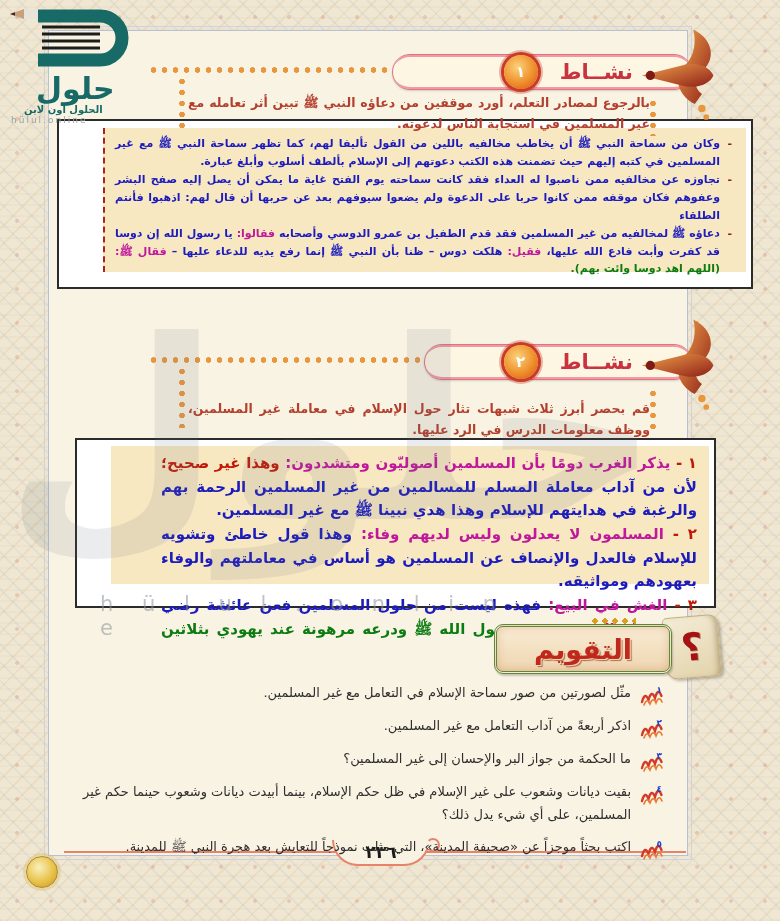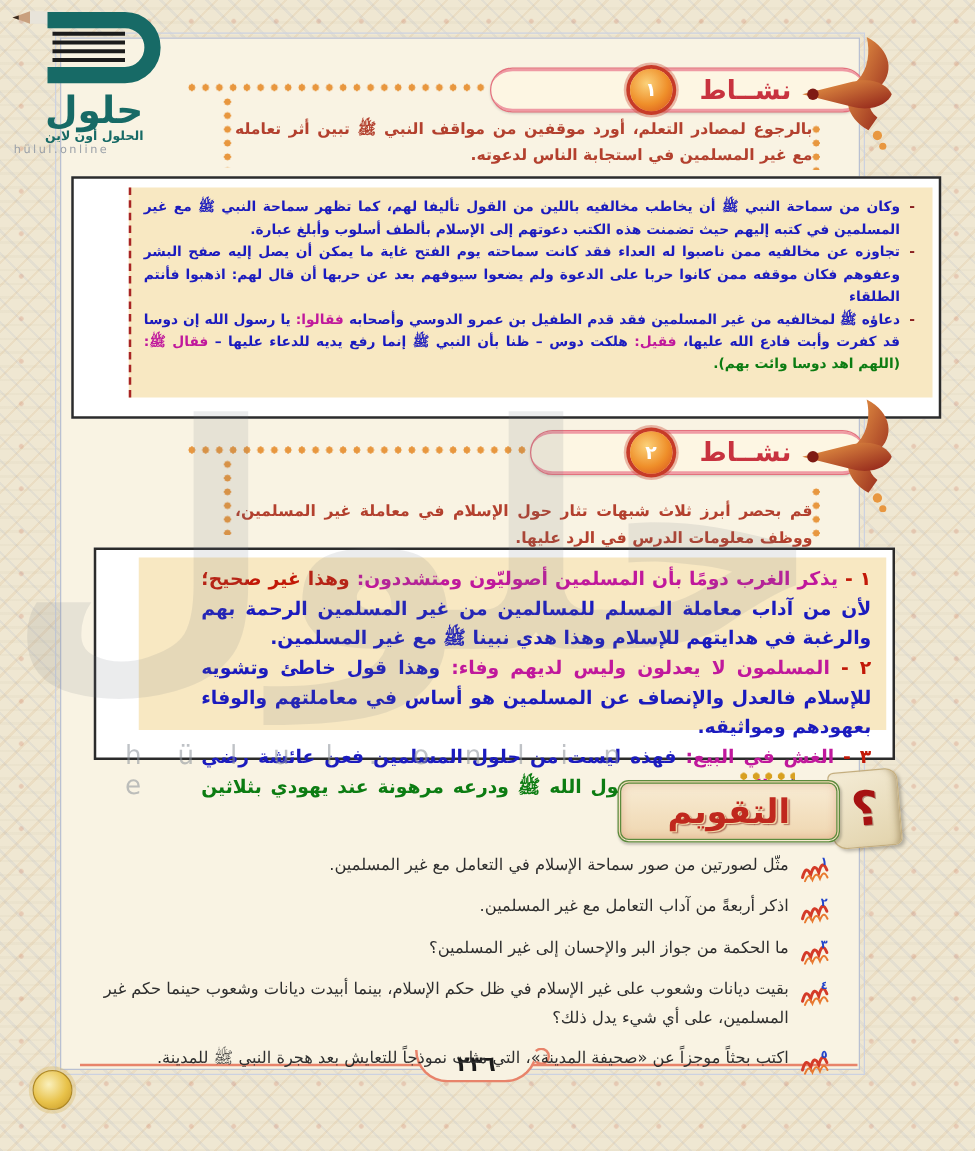--- a/index.html
+++ b/index.html
@@ -15,21 +15,21 @@
     background-size:34px 34px, auto, auto, auto;
   }
   .frame{
     position:absolute; left:48px; top:30px; width:640px; height:826px;
     background:#f9f3e3; border:1px solid #b9c0d2;
     outline:1px solid #ccd2e1; outline-offset:3px; z-index:1;
   }
   
   .logo{ position:absolute; left:8px; top:2px; width:160px; height:120px; z-index:60; direction:ltr; }
   .logo .brand{ font-size:30px; font-weight:bold; color:#176a66; line-height:1; margin:2px 0 0 28px; }
-  .logo .sub-ar{ font-size:10px; font-weight:bold; color:#176a66; margin-left:28px; }
+  .logo .sub-ar{ font-size:10px; font-weight:bold; color:#176a66; margin-left:16px; }
   .logo .sub-en{ font-size:9px; color:#9aa0a8; letter-spacing:2px; margin-left:3px; }
   
   .banner{ position:absolute; z-index:20; }
   .pill{
     position:absolute; top:14px; height:36px; right:16px;
     background:#fdf6e3; border:1px solid #e4717e; border-radius:18px;
     box-shadow: inset 0 4px 0 -2px #ef9aa4, inset 0 -4px 0 -2px #ef9aa4, 0 1px 2px rgba(0,0,0,.15);
     display:flex; align-items:center; direction:rtl;
   }
   .pill .act-title{ font-size:21px; font-weight:bold; color:#c8333f; margin-right:58px; }
@@ -141,23 +141,23 @@
       <path d="M40,1 C54,8 56,22 46,30 C40,35 40,41 46,46 L41,53 C28,46 26,33 35,25 C41,19 42,9 40,1 Z" fill="url(#og1)"></path>
       <path d="M4,33 L32,26 C44,23 52,28 54,33 C52,38 44,43 32,40 Z" fill="url(#og1)"></path>
       <circle cx="10" cy="33" r="3.2" fill="#7e1b14"></circle>
       <circle cx="46" cy="56" r="2.6" fill="#e8973f"></circle>
       <circle cx="49" cy="62" r="2" fill="#e8973f"></circle>
     </svg>
   </div>
   <div class="dots-h" style="left:148px; top:67px; width:246px;"></div>
   <div class="dots-v" style="left:179px; top:76px; height:58px;"></div>
   <div class="dots-v" style="left:650px; top:98px; height:38px;"></div>
-  <div class="intro" style="left:188px; top:92px; width:462px;">بالرجوع لمصادر التعلم، أورد موقفين من مواقف النبي ﷺ تبين أثر تعامله مع غير المسلمين في استجابة الناس لدعوته.</div>
-
-  <div class="wbox" style="left:57px; top:141px; width:696px; height:194px;">
+  <div class="intro" style="left:188px; top:92px; width:462px;">بالرجوع لمصادر التعلم، أورد موقفين من دعاؤه النبي ﷺ تبين أثر تعامله مع غير المسلمين في استجابة الناس لدعوته.</div>
+
+  <div class="wbox" style="left:57px; top:119px; width:696px; height:170px;">
     <div class="cream dashed" style="left:44px; right:5px; top:7px; bottom:15px;">
       <div class="cream-inner">
         <div class="bullet"><span class="c-blue">وكان من سماحة النبي ﷺ أن يخاطب مخالفيه باللين من القول تأليفا لهم، كما تظهر سماحة النبي ﷺ مع غير المسلمين في كتبه إليهم حيث تضمنت هذه الكتب دعوتهم إلى الإسلام بألطف أسلوب وأبلغ عبارة.</span></div>
         <div class="bullet"><span class="c-blue">تجاوزه عن مخالفيه ممن ناصبوا له العداء فقد كانت سماحته يوم الفتح غاية ما يمكن أن يصل إليه صفح البشر وعفوهم فكان موقفه ممن كانوا حربا على الدعوة ولم يضعوا سيوفهم بعد عن حربها أن قال لهم: اذهبوا فأنتم الطلقاء</span></div>
         <div class="bullet"><span class="c-blue">دعاؤه ﷺ لمخالفيه من غير المسلمين فقد قدم الطفيل بن عمرو الدوسي وأصحابه </span><span class="c-mag">فقالوا:</span><span class="c-blue"> يا رسول الله إن دوسا قد كفرت وأبت فادع الله عليها، </span><span class="c-mag">فقيل:</span><span class="c-blue"> هلكت دوس – ظنا بأن النبي ﷺ إنما رفع يديه للدعاء عليها – </span><span class="c-mag">فقال ﷺ:</span><span class="c-green"> (اللهم اهد دوسا وائت بهم).</span></div>
       </div>
     </div>
   </div>
 
   <div class="banner" style="left:420px; top:330px; width:288px; height:66px;">

